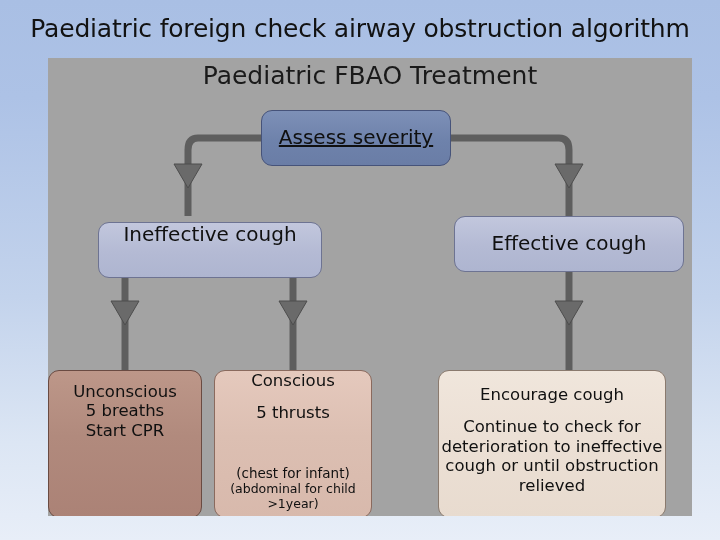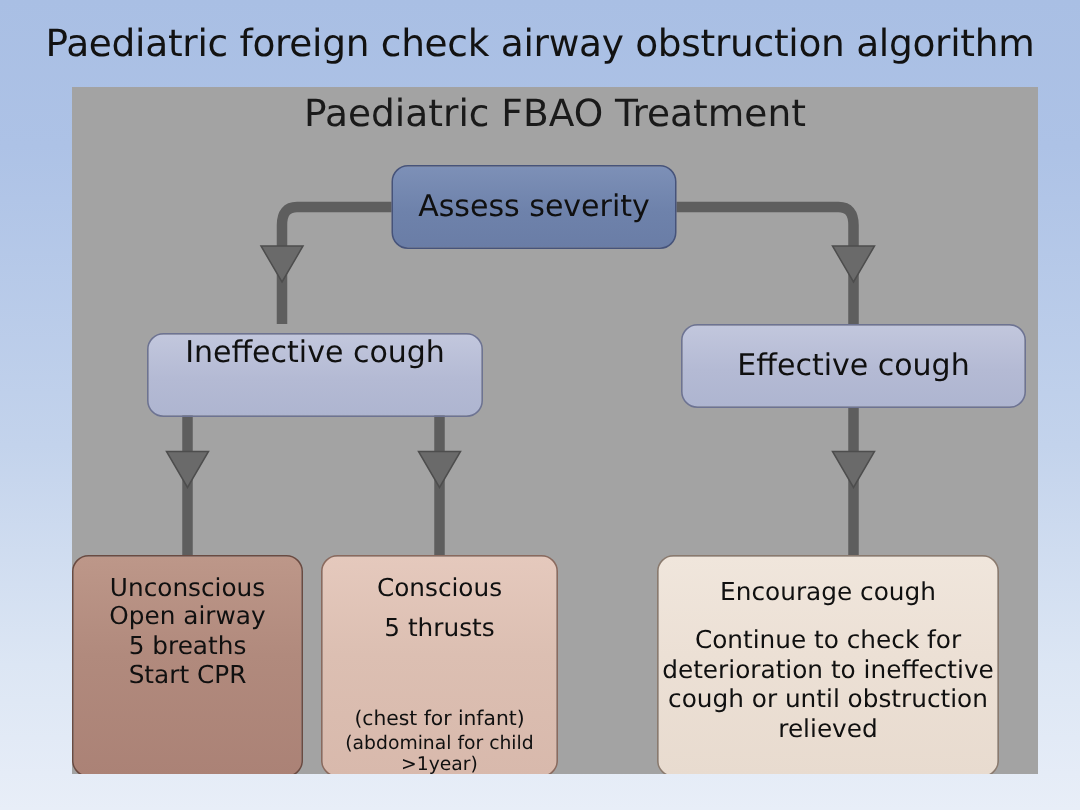--- a/index.html
+++ b/index.html
@@ -82,20 +82,21 @@
 
   .node-assess {
     left: 213px;
     top: 52px;
     width: 190px;
     height: 56px;
     justify-content: center;
     background: linear-gradient(180deg, #7d90b7 0%, #6e82ab 55%, #6a7da6 100%);
     border-color: #46537a;
     font-size: 20px;
+    text-decoration: underline;
   }
 
   .node-ineffective {
     left: 50px;
     top: 164px;
     width: 224px;
     height: 56px;
     background: linear-gradient(180deg, #c2c7dd 0%, #b4bad4 55%, #aeb5d0 100%);
     border-color: #6d7392;
     font-size: 20px;
@@ -121,21 +122,20 @@
     background: linear-gradient(180deg, #bd9789 0%, #b18a7d 45%, #ab8276 100%);
     border-color: #6a4b42;
     font-size: 16.5px;
   }
 
   .node-conscious {
     left: 166px;
     top: 312px;
     width: 158px;
     height: 148px;
-    padding-top: 11px;
     background: linear-gradient(180deg, #e5c9bd 0%, #dcbfb2 45%, #d8b9ac 100%);
     border-color: #8a6a5e;
     font-size: 16.5px;
   }
 
   .node-encourage {
     left: 390px;
     top: 312px;
     width: 228px;
     height: 148px;
@@ -205,21 +205,20 @@
     <div class="node node-ineffective">
       <span class="node-line">Ineffective cough</span>
     </div>
 
     <div class="node node-effective">
       <span class="node-line">Effective cough</span>
     </div>
 
     <div class="node node-unconscious">
       <span class="node-line">Unconscious</span>
-      <span class="node-line">Open airway</span>
       <span class="node-line">5 breaths</span>
       <span class="node-line">Start CPR</span>
     </div>
 
     <div class="node node-conscious">
       <span class="node-line">Conscious</span>
       <span class="node-line gap"></span>
       <span class="node-line">5 thrusts</span>
       <span class="node-line small">(chest for infant)</span>
       <span class="node-line tiny">(abdominal for child &gt;1year)</span>

